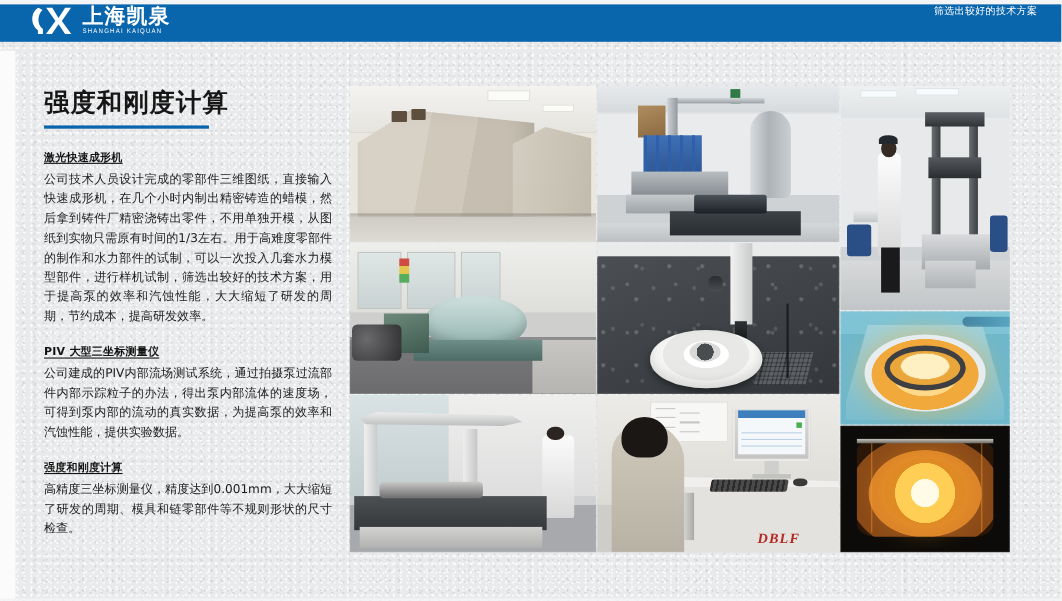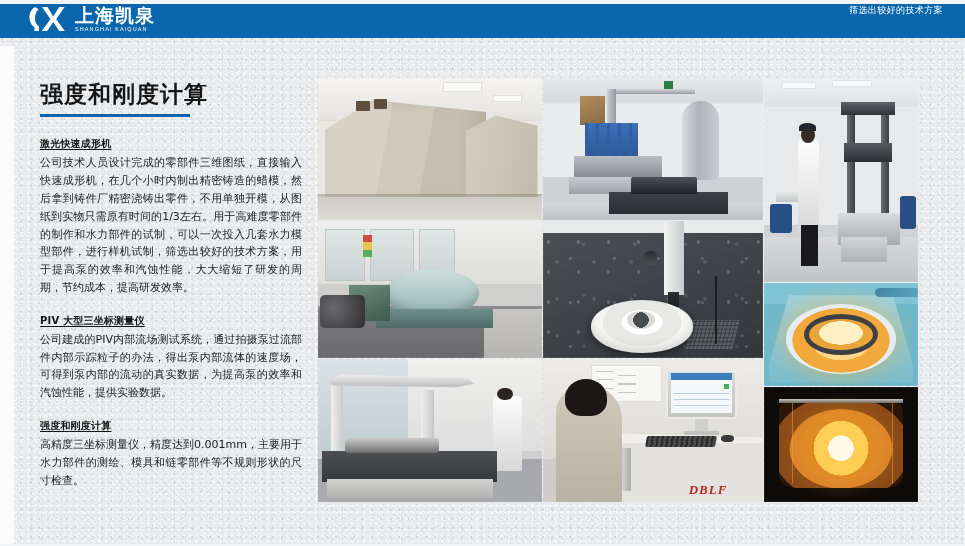--- a/index.html
+++ b/index.html
@@ -446,21 +446,21 @@
     <div class="section">
       <div class="section-head">PIV 大型三坐标测量仪</div>
       <p class="section-body">公司建成的PIV内部流场测试系统，通过拍摄泵过流部件内部示踪粒子的办法，得出泵内部流体的速度场，可得到泵内部的流动的真实数据，为提高泵的效率和汽蚀性能，提供实验数据。</p>
     </div>
 
     <div class="section">
     </div>
 
     <div class="section">
       <div class="section-head">强度和刚度计算</div>
-      <p class="section-body">高精度三坐标测量仪，精度达到0.001mm，主要用于水力部件的测绘、模具和链零部件等不规则形状的尺寸检查。</p>
+      <p class="section-body">高精度三坐标测量仪，精度达到0.001mm，大大缩短了研发的周期、模具和链零部件等不规则形状的尺寸检查。</p>
     </div>
   </div>
 
   <div class="collage">
 
     <div class="cell c11">
       <div class="scene">
         <div class="ceil"></div>
         <div class="panelLight" style="left:56%;top:3%;width:17%;height:7%"></div>
         <div class="panelLight" style="left:78%;top:12%;width:13%;height:5%"></div>

